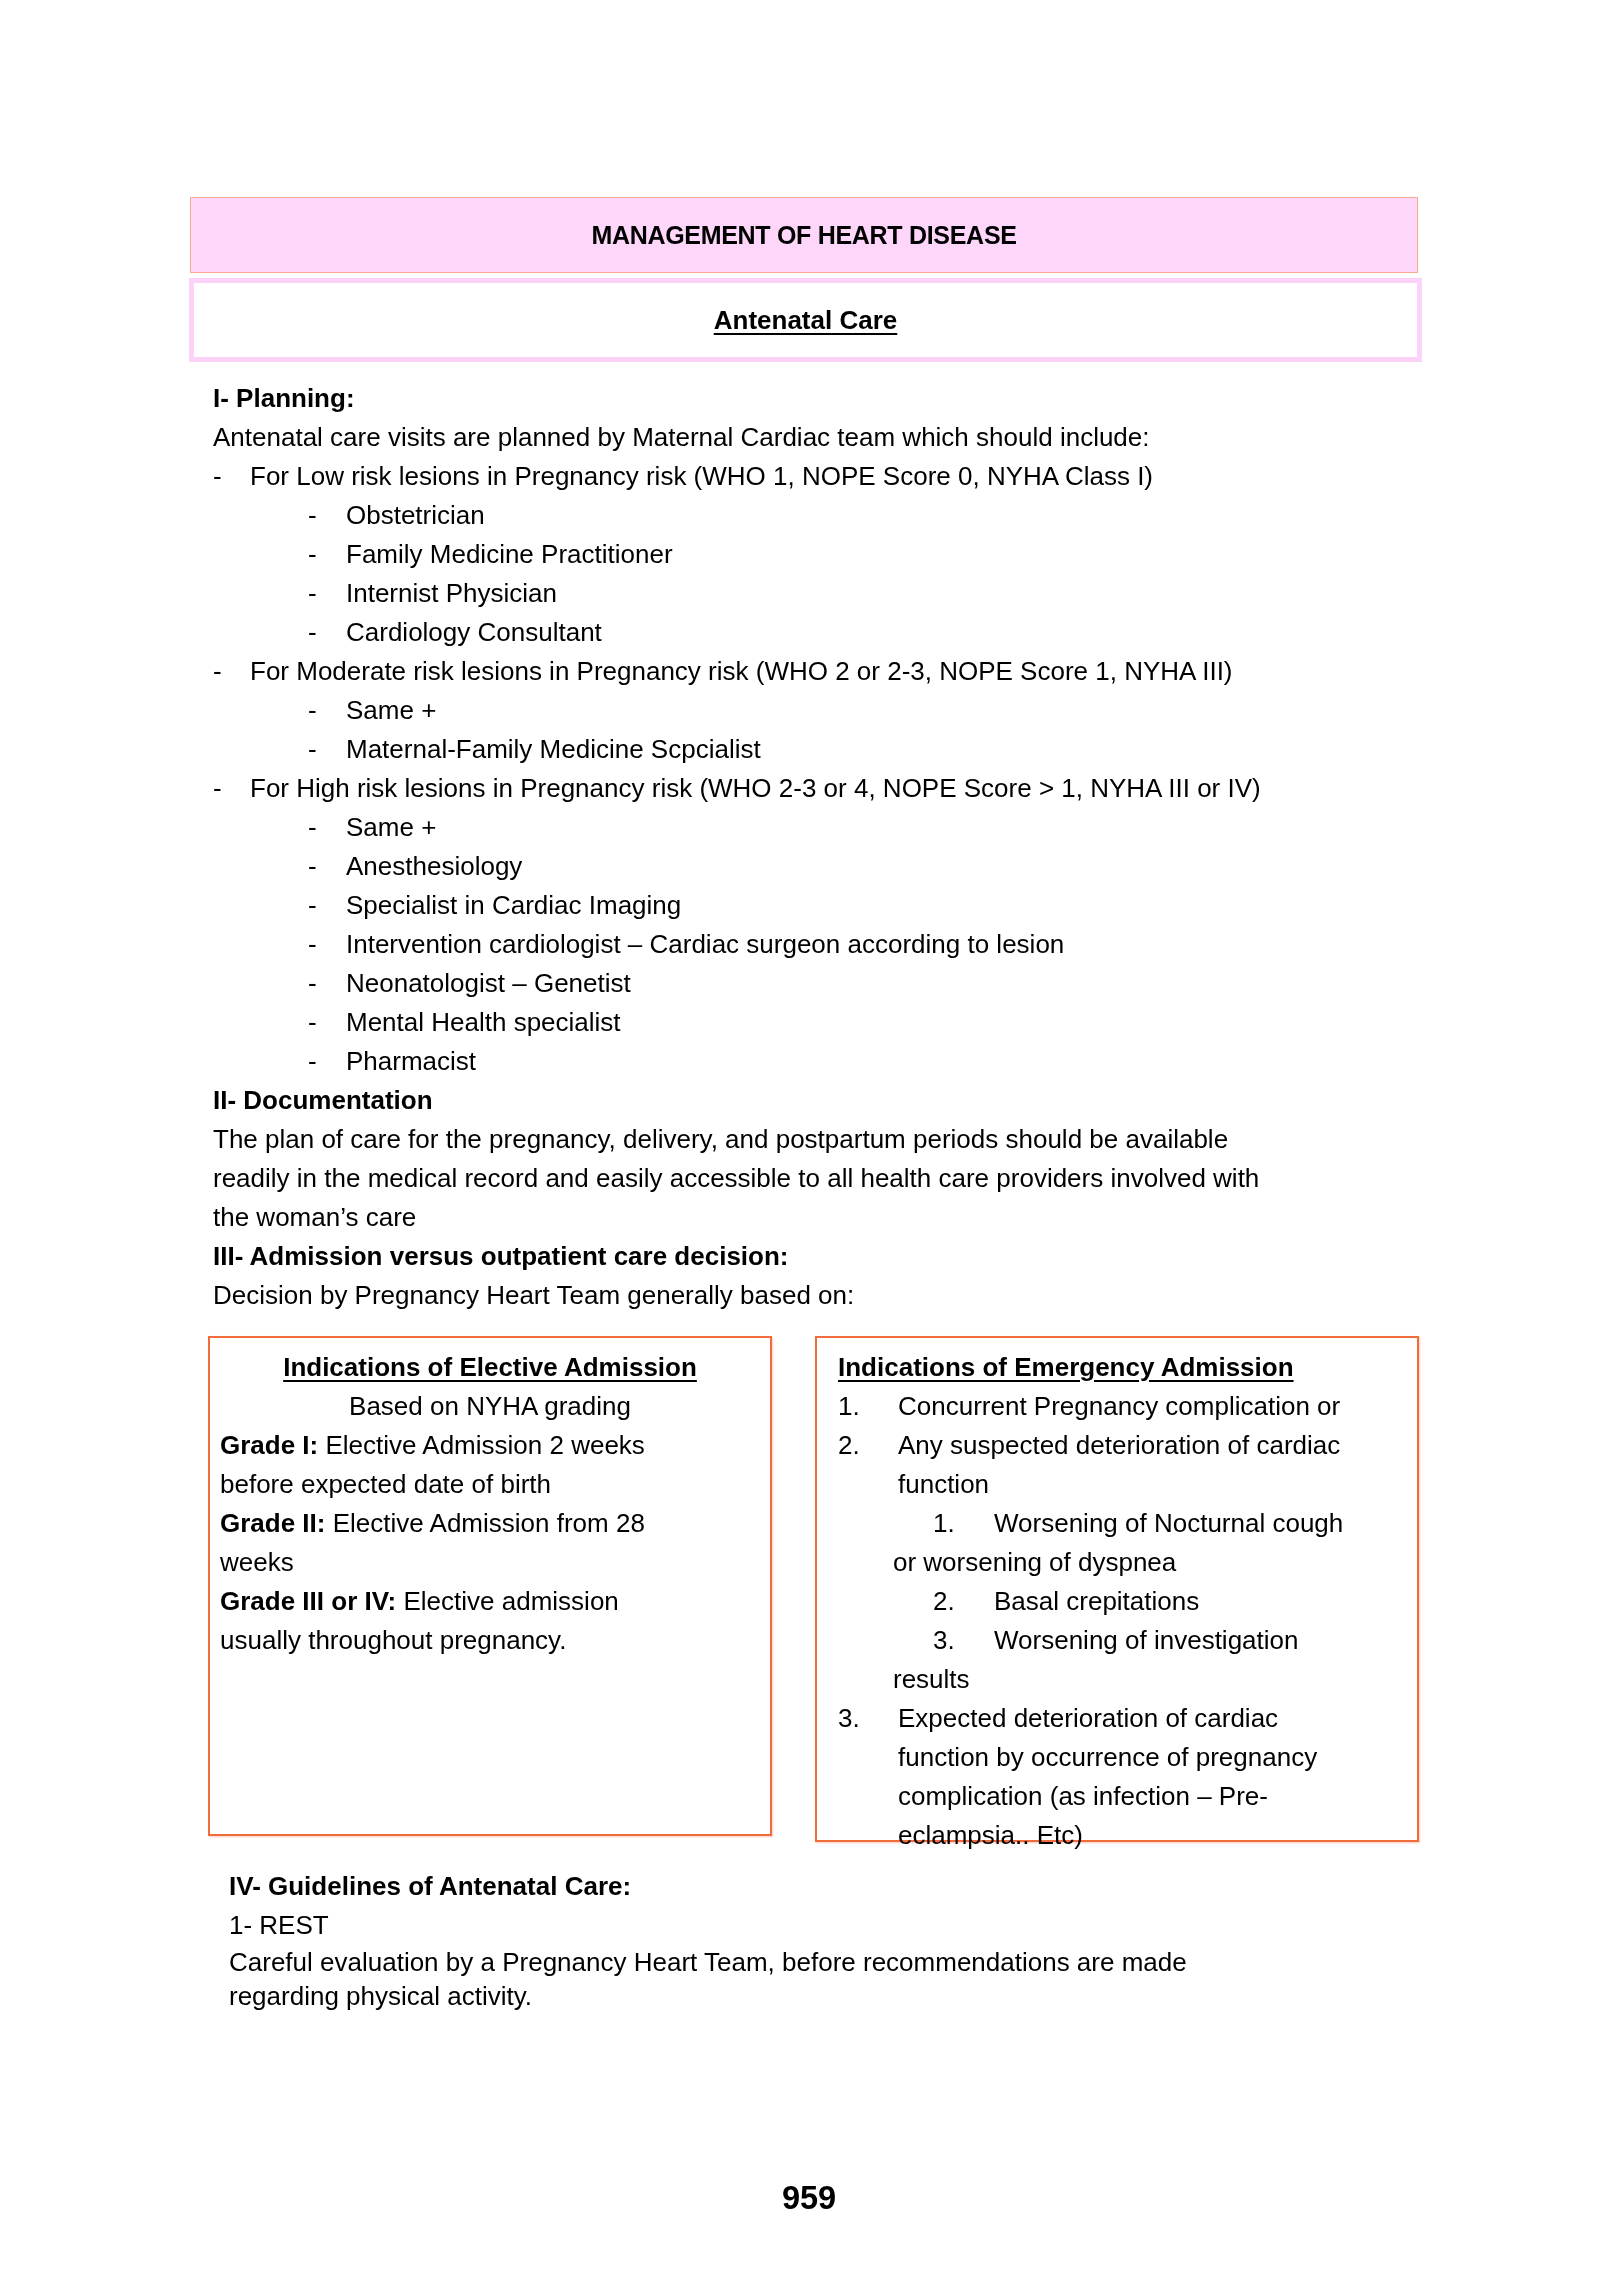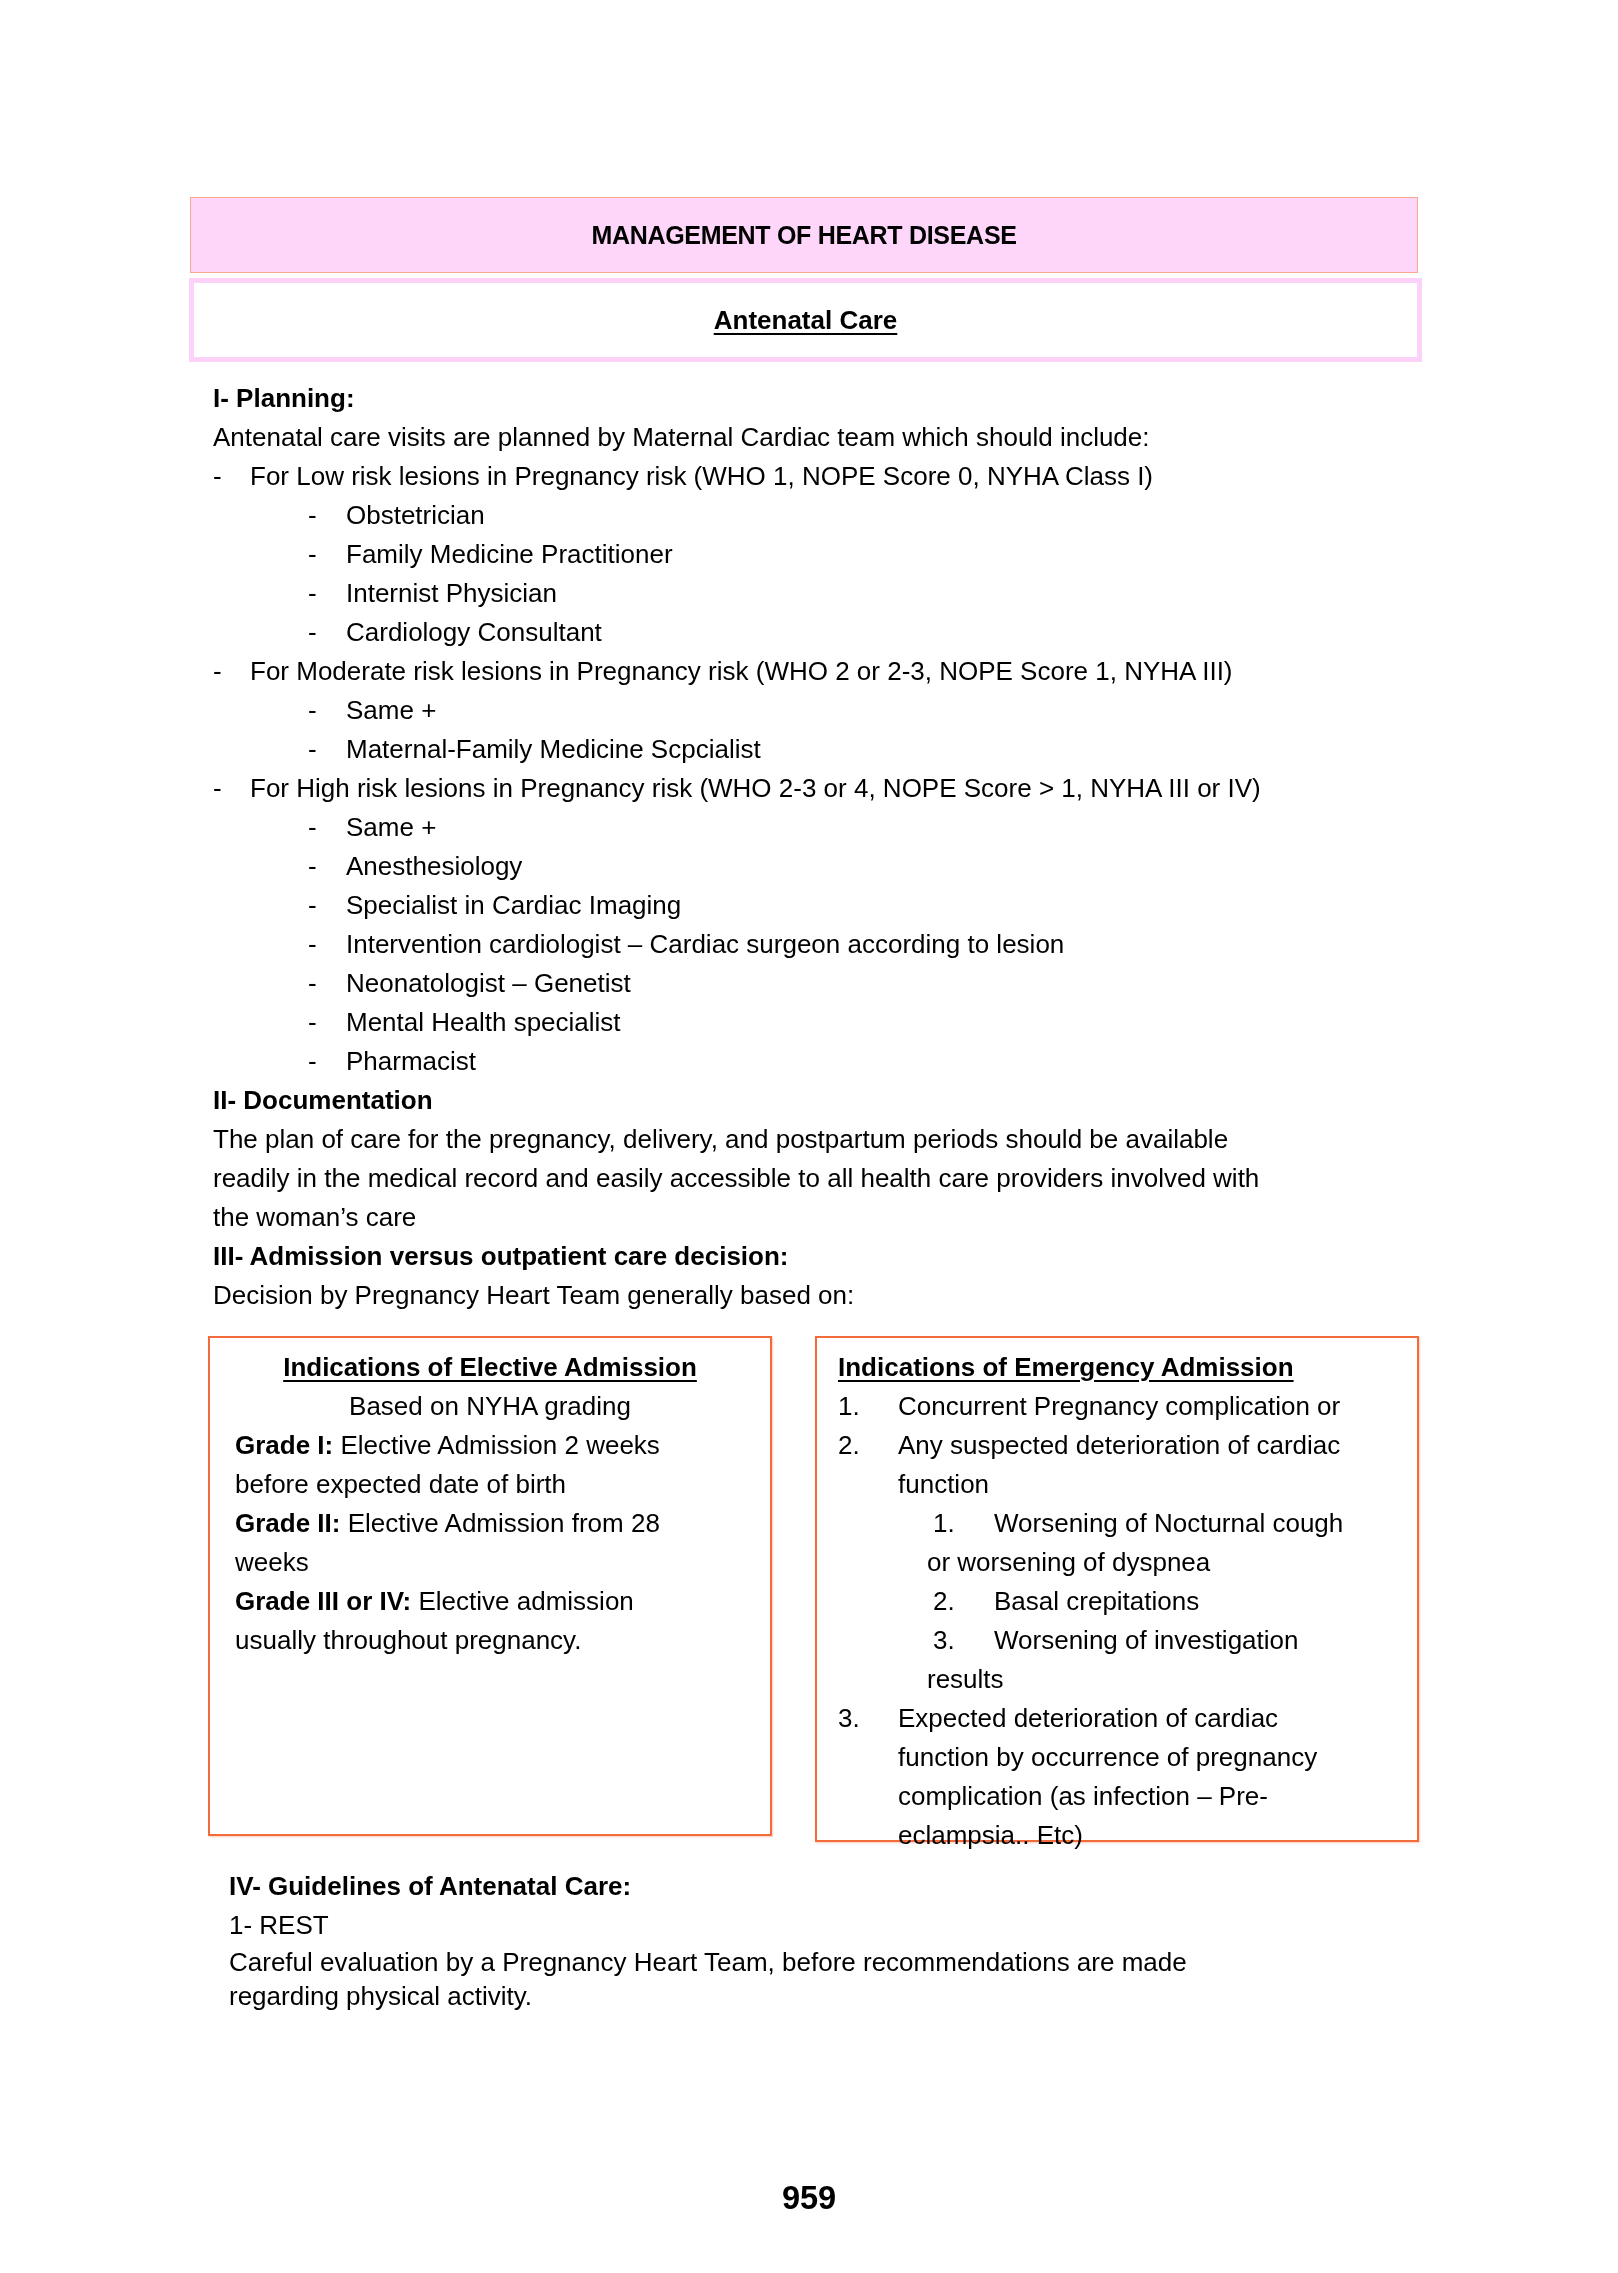--- a/index.html
+++ b/index.html
@@ -35,28 +35,28 @@
   .box {
     position: absolute; border: 2.9px solid #f26b3a; box-sizing: border-box; background: #fff;
     box-shadow: 1px 1px 1.9px rgba(242,107,58,0.35);
   }
   .box-left { left: 208px; top: 1336px; width: 564px; height: 500px; }
   .box-right { left: 815px; top: 1336px; width: 604px; height: 506px; }
   .box .inner { position: absolute; top: 9.6px; left: 0; right: 0; }
   .box .line { font-size: 26px; line-height: 39px; }
   .box-left .heading { text-align: center; font-weight: bold; text-decoration: underline; text-decoration-thickness: 1.9px; text-underline-offset: 3.8px; }
   .box-left .centered { text-align: center; }
-  .box-left .para { padding-left: 25px; white-space: nowrap; }
+  .box-left .para { padding-left: 10px; white-space: nowrap; }
   .box-right .heading { padding-left: 21px; font-weight: bold; text-decoration: underline; text-decoration-thickness: 1.9px; text-underline-offset: 3.8px; }
   .num1 { position: relative; padding-left: 81px; }
   .num1 .n { position: absolute; left: 21px; }
   .num2 { position: relative; padding-left: 177px; }
   .num2 .n { position: absolute; left: 116px; }
   .cont1 { padding-left: 81px; }
-  .cont2 { padding-left: 110px; }
+  .cont2 { padding-left: 76px; }
 
   .section4 { position: absolute; left: 229px; top: 1867px; width: 1195px; }
 
   .page-number {
     position: absolute; left: 0; width: 1618px; top: 2180px; text-align: center;
     font-family: "Liberation Sans", sans-serif; font-weight: bold; font-size: 32.5px;
   }
 </style>
 </head>
 <body>

